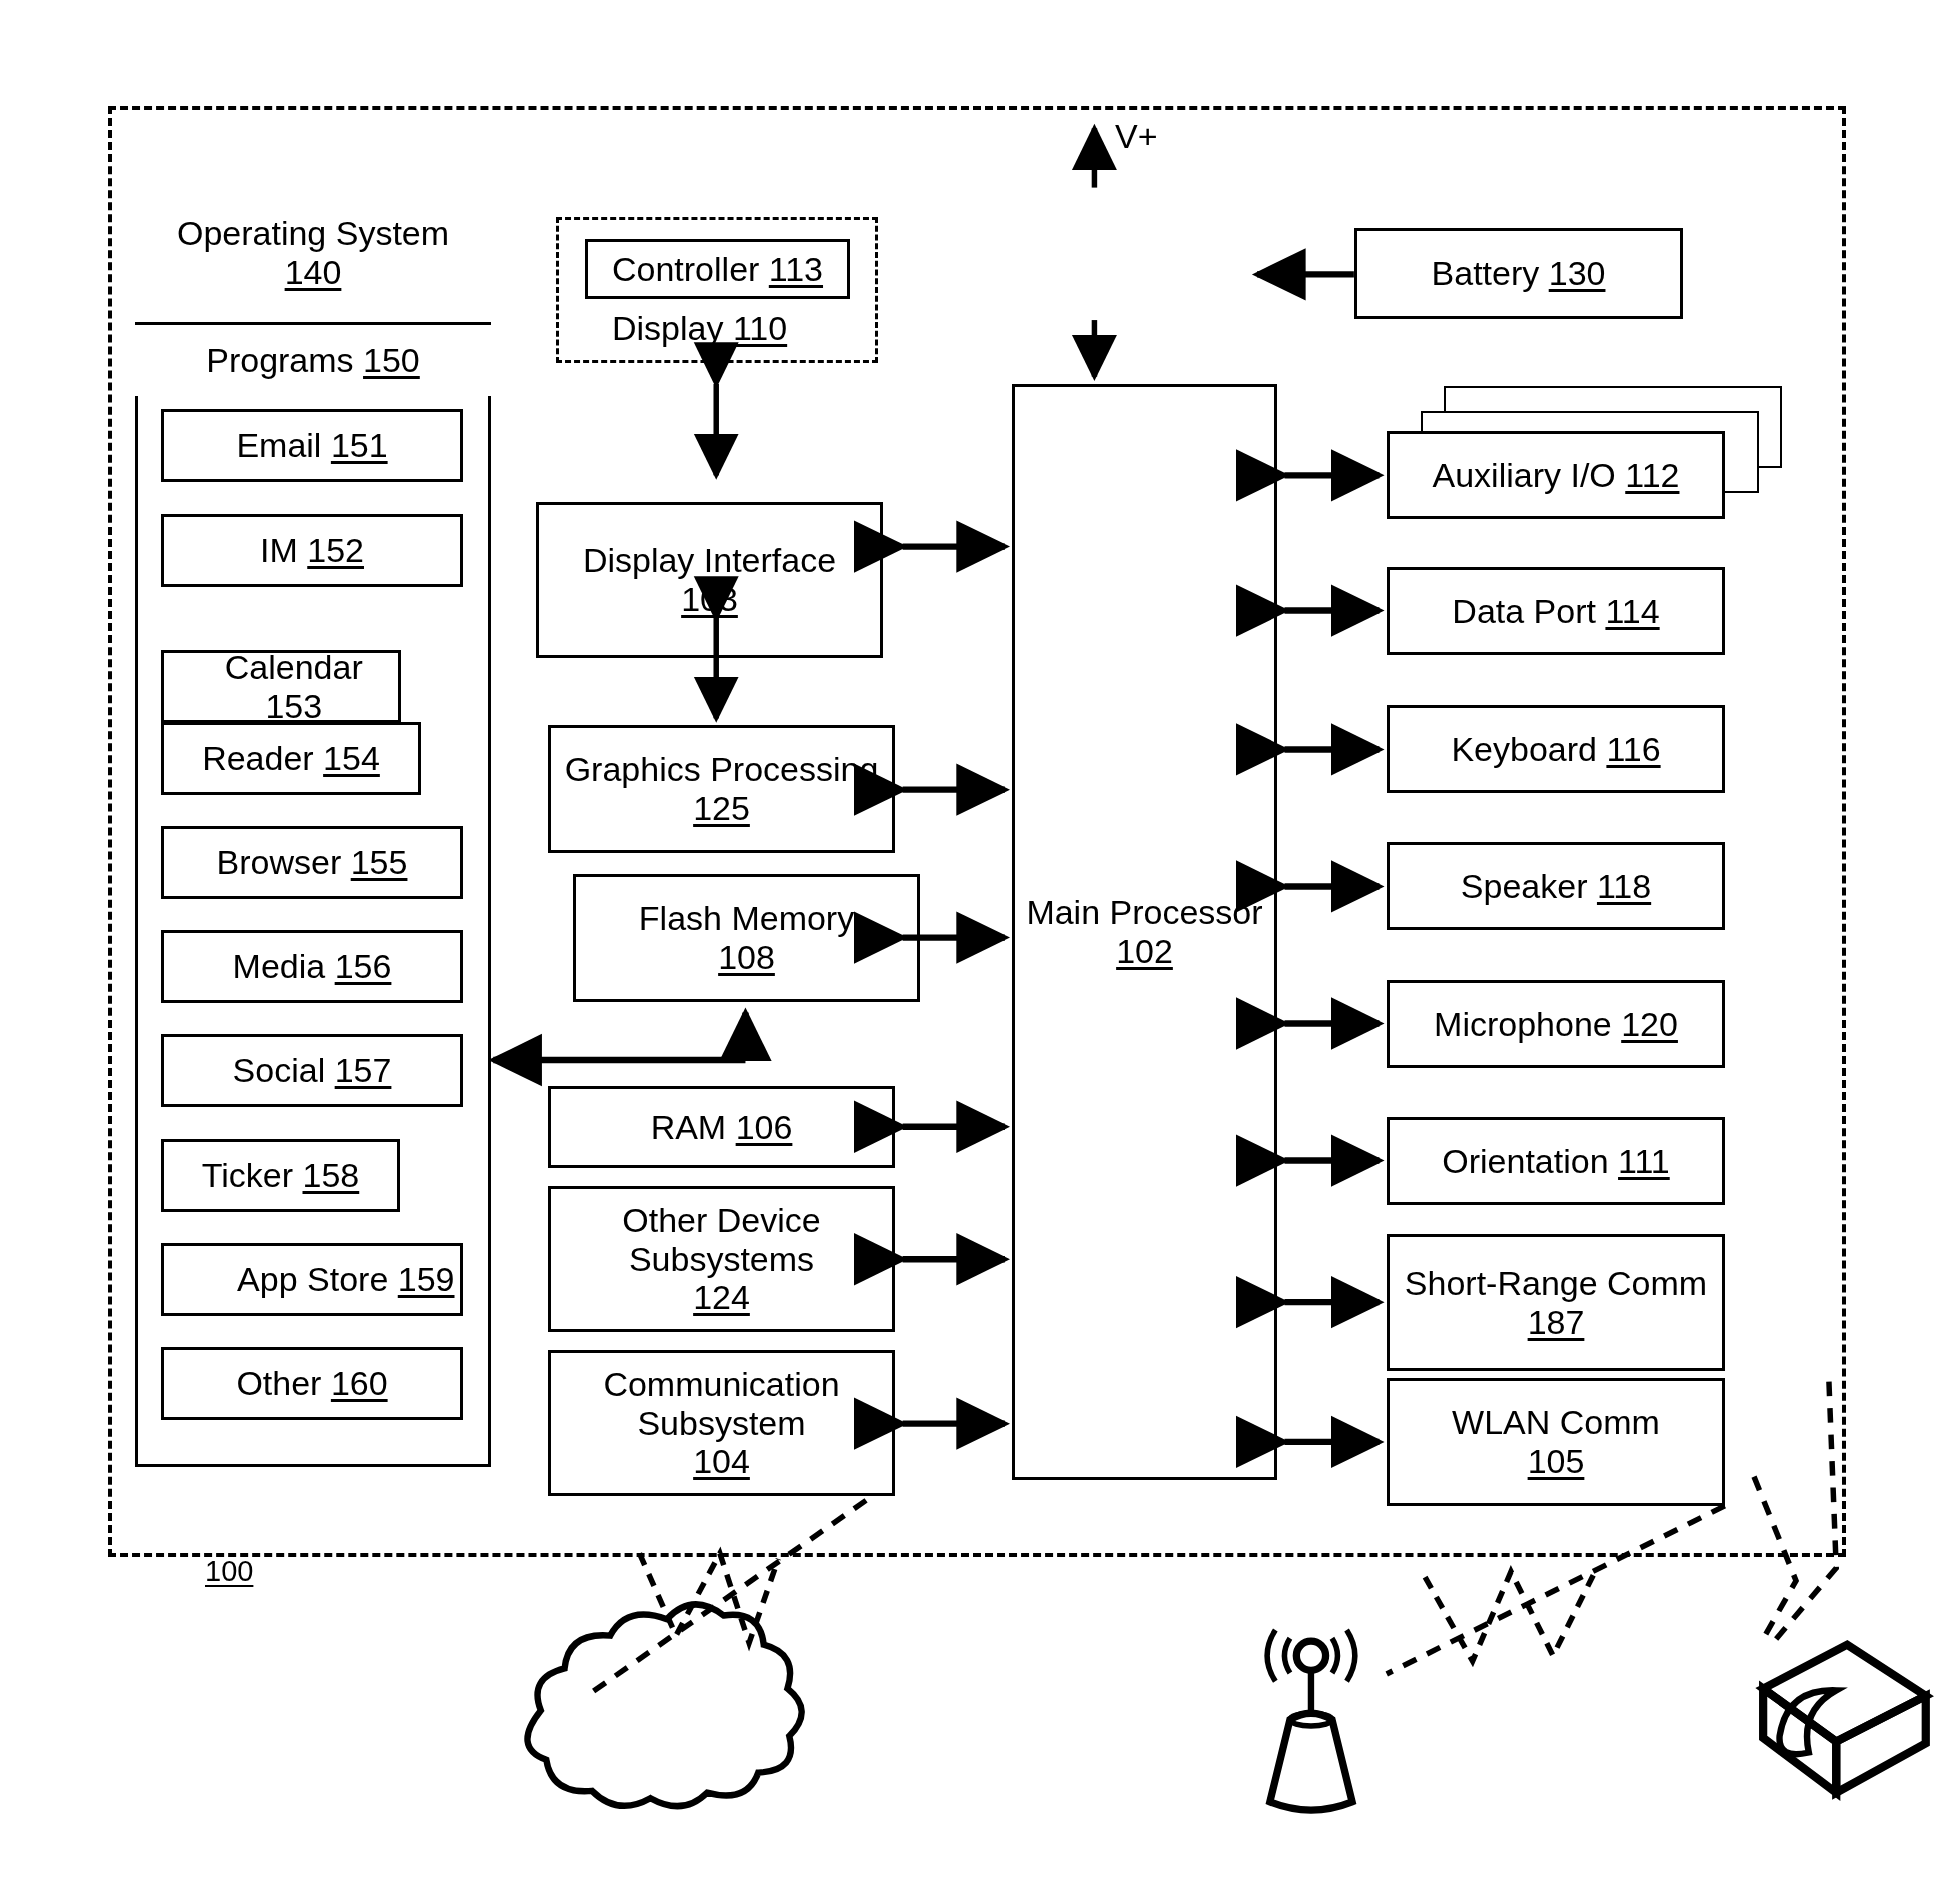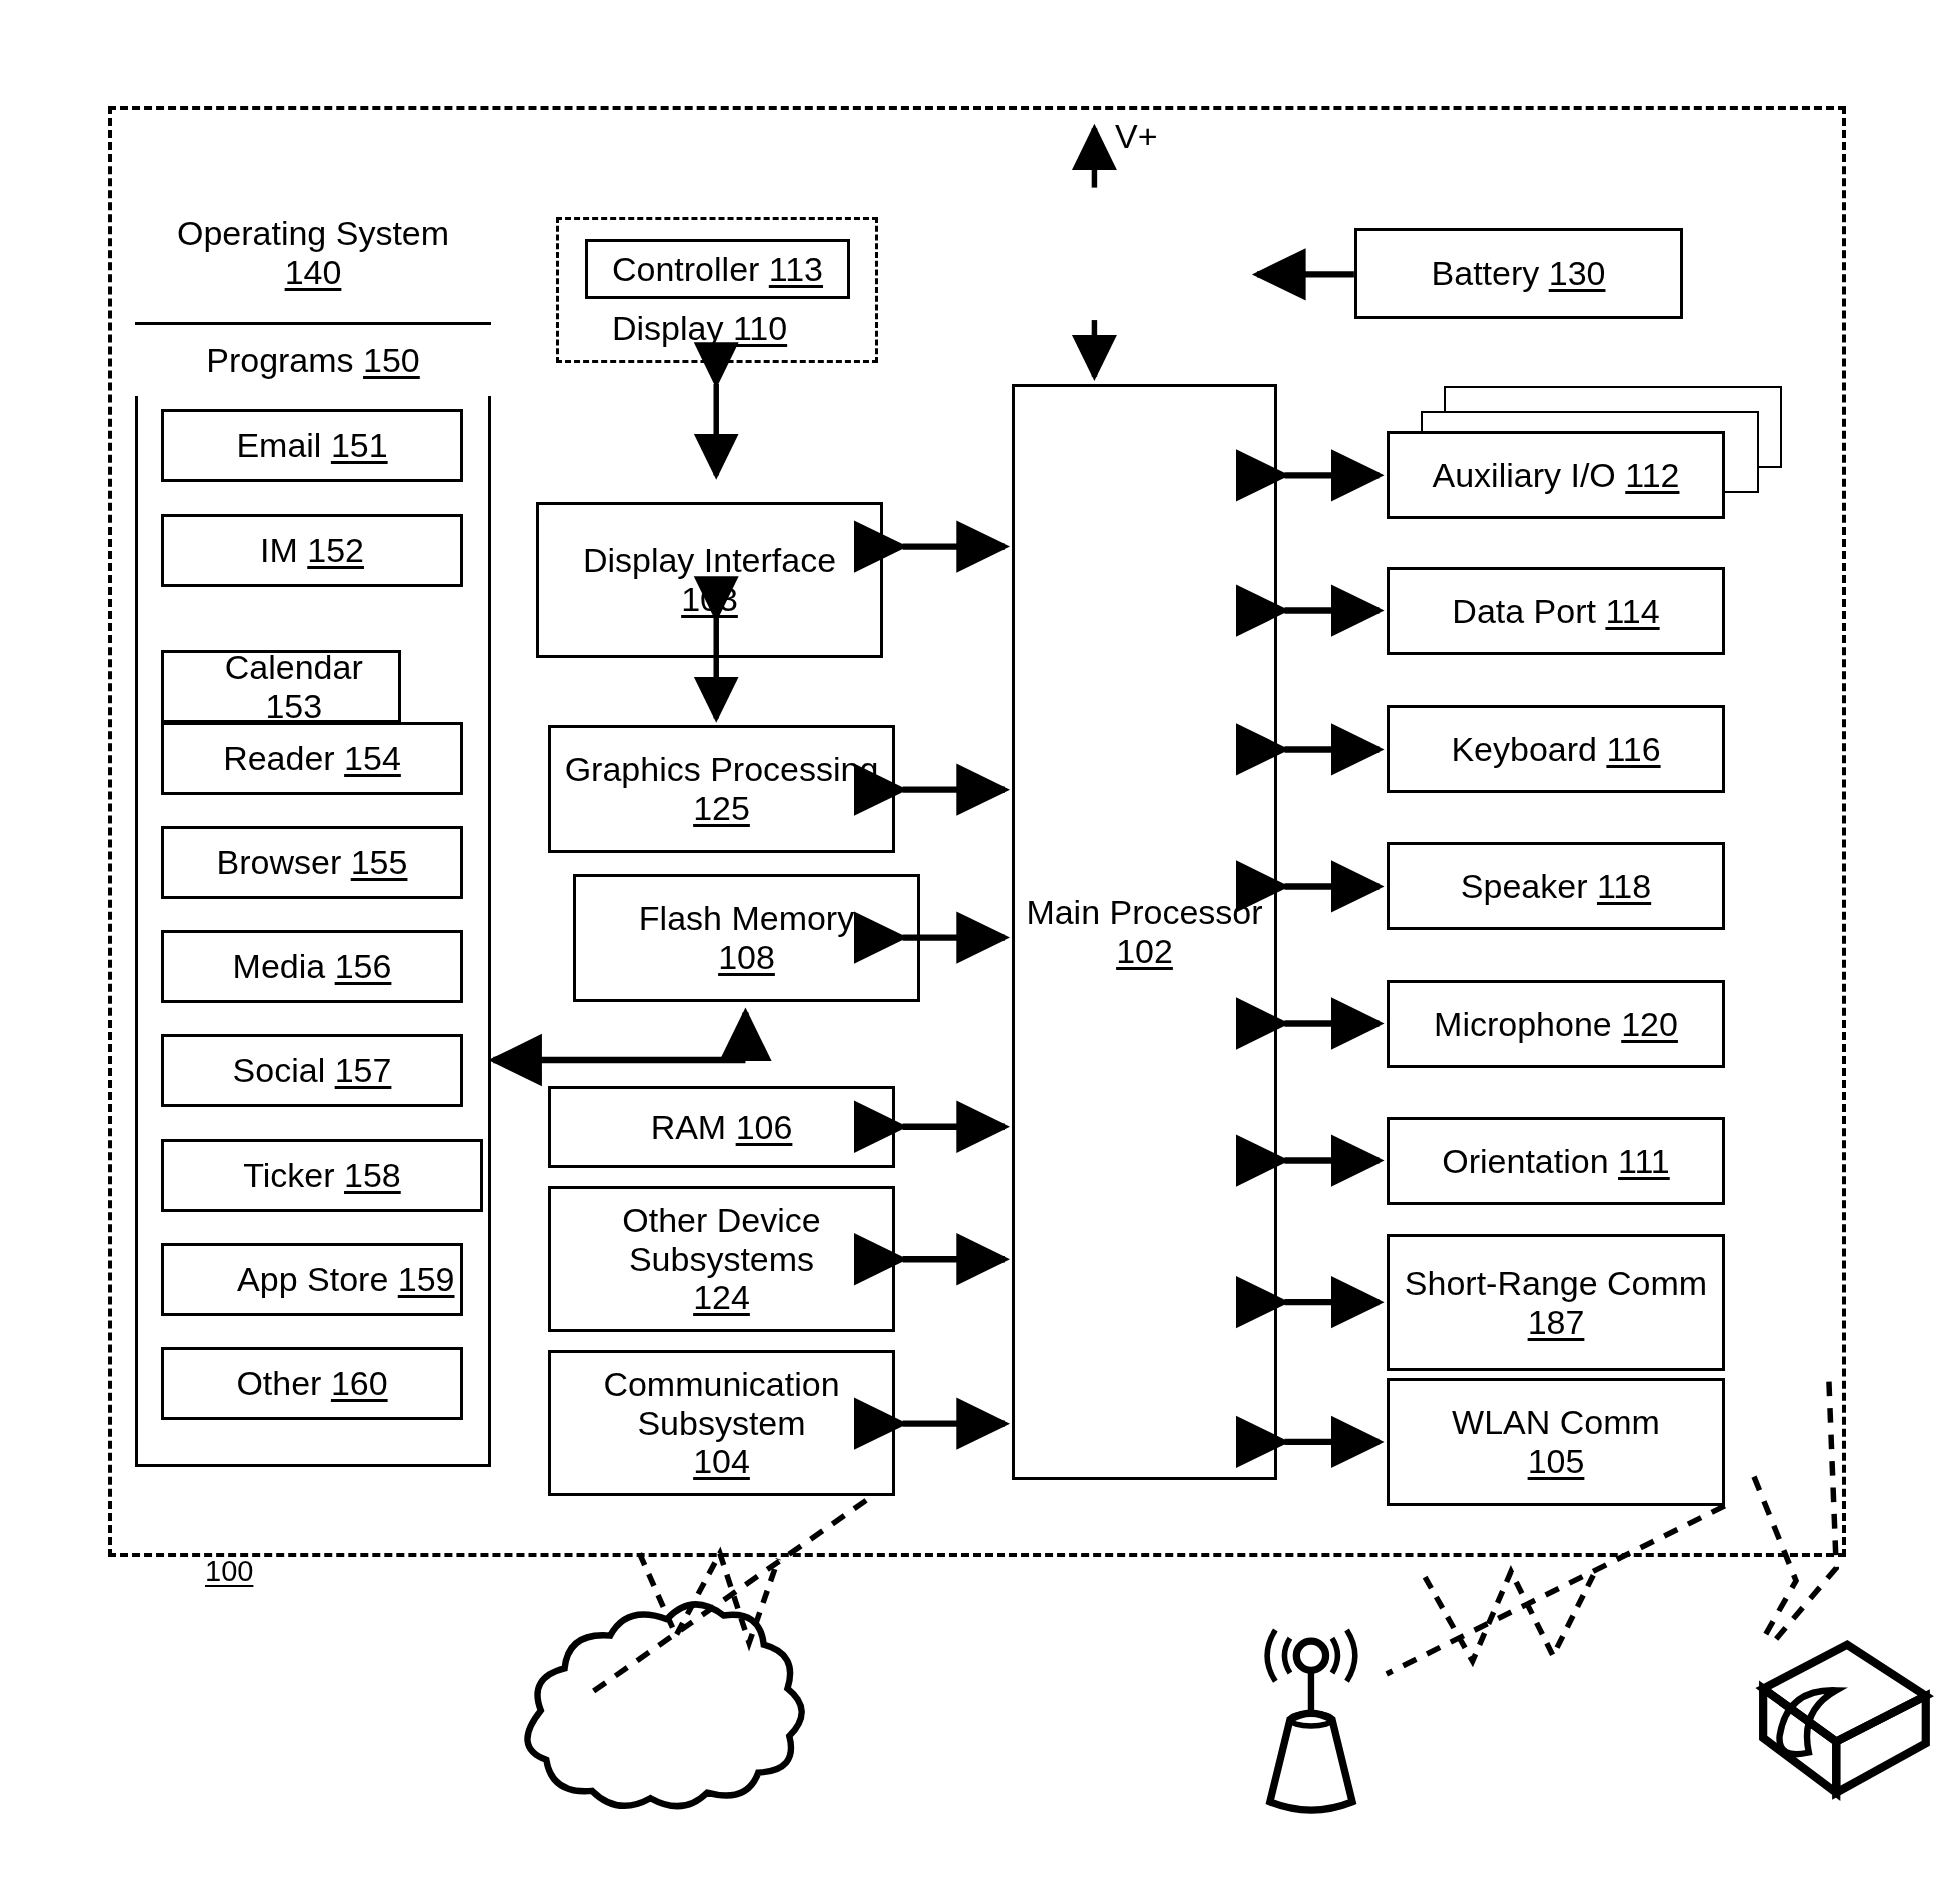--- a/index.html
+++ b/index.html
@@ -117,37 +117,37 @@
     <span class="u">151</span></div>
   </div>
   <div class="box" style="left:161px; top:514px; width:302px; height:73px;">
     <div><span>IM</span>
     <span class="u">152</span></div>
   </div>
   <div class="box" style="left:161px; top:650px; width:240px; height:73px;padding-left:31px;">
     <div><span>Calendar</span>
     <span class="u">153</span></div>
   </div>
-  <div class="box" style="left:161px; top:722px; width:302px; height:73px;">
+  <div class="box" style="left:161px; top:722px; width:260px; height:73px;">
     <div><span>Reader</span>
     <span class="u">154</span></div>
   </div>
   <div class="box" style="left:161px; top:826px; width:302px; height:73px;">
     <div><span>Browser</span>
     <span class="u">155</span></div>
   </div>
   <div class="box" style="left:161px; top:930px; width:302px; height:73px;">
     <div><span>Media</span>
     <span class="u">156</span></div>
   </div>
   <div class="box" style="left:161px; top:1034px; width:302px; height:73px;">
     <div><span>Social</span>
     <span class="u">157</span></div>
   </div>
-  <div class="box" style="left:161px; top:1139px; width:322px; height:73px;">
+  <div class="box" style="left:161px; top:1139px; width:239px; height:73px;">
     <div><span>Ticker</span>
     <span class="u">158</span></div>
   </div>
   <div class="box" style="left:161px; top:1243px; width:302px; height:73px;justify-content:flex-end;">
     <div><span>App Store</span>
     <span class="u">159</span></div>
   </div>
   <div class="box" style="left:161px; top:1347px; width:302px; height:73px;">
     <div><span>Other</span>
     <span class="u">160</span></div>

